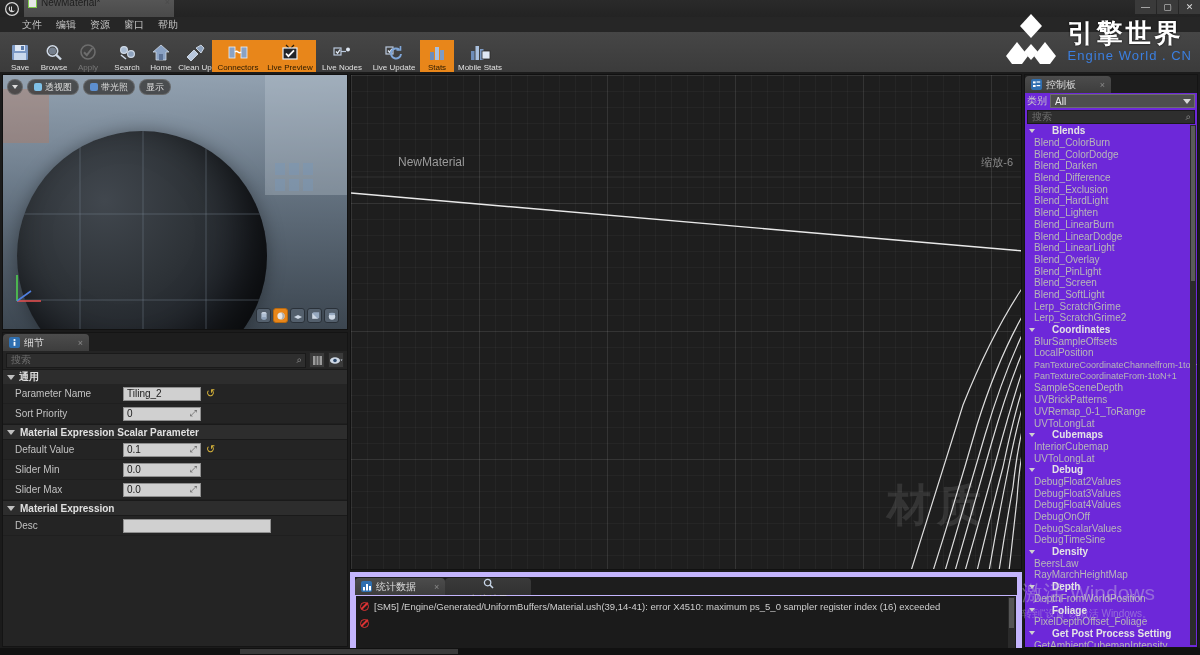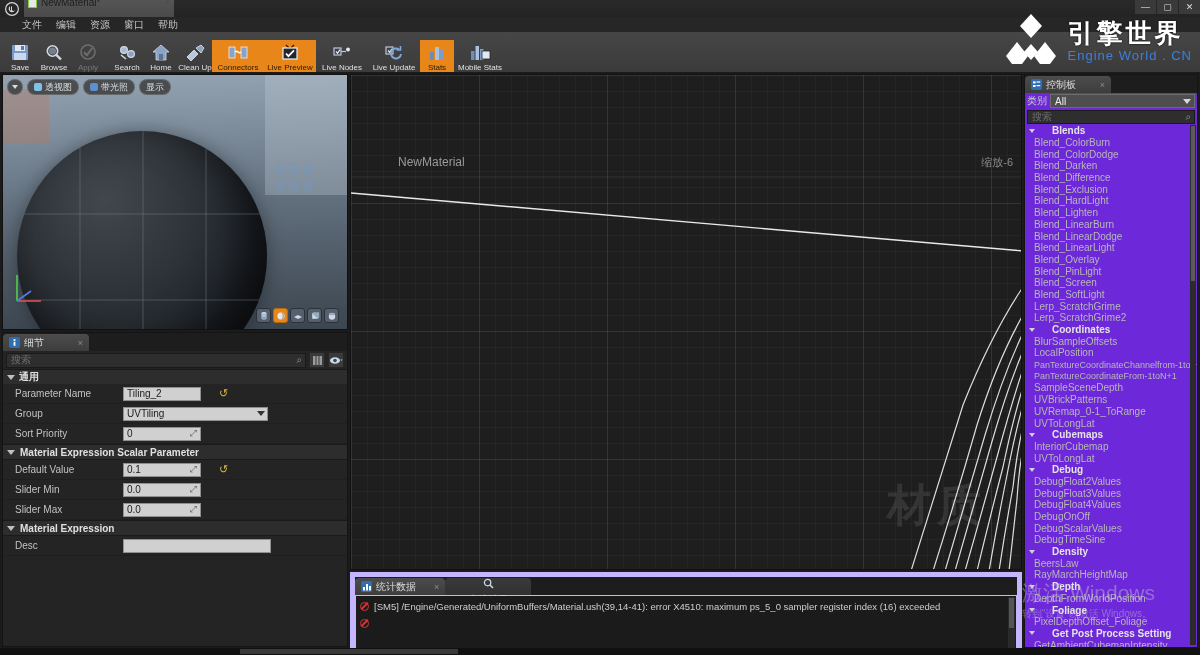--- a/index.html
+++ b/index.html
@@ -150,21 +150,21 @@
     height: 15px; background: #2d2d2d; display: flex; align-items: center;
     padding-left: 4px; gap: 4px; font-size: 10px; color: #dedede; font-weight: bold;
     border-top: 1px solid #1a1a1a;
   }
   .tri { width: 0; height: 0; border-left: 4px solid #c0c0c0; border-top: 3px solid transparent; border-bottom: 3px solid transparent; }
   .tri.open { border-left: 4px solid transparent; border-right: 4px solid transparent; border-top: 5px solid #c0c0c0; border-bottom: none; }
   .prow {
     height: 20px; display: flex; align-items: center; border-bottom: 1px solid #1f1f1f;
   }
   .plabel { width: 120px; padding-left: 12px; font-size: 10px; color: #c2c2c2; }
-  .pvalue { flex: 1; display: flex; align-items: center; gap: 18px; padding-right: 8px; }
+  .pvalue { flex: 1; display: flex; align-items: center; gap: 5px; padding-right: 8px; }
   .pfield {
     width: 66px; height: 14px; background: #d0d0d0; border: 1px solid #8f8f8f;
     color: #1a1a1a; font-size: 10px; display: flex; align-items: center; padding: 0 3px;
     position: relative;
   }
   .pfield.wide { width: 78px; }
   .pfield.full { width: 145px; }
   .pfield .spin { position: absolute; right: 3px; color: #4a4a4a; font-size: 9px; }
   .pfield .drop {
     position: absolute; right: 2px; width: 0; height: 0;
@@ -560,29 +560,20 @@
       <span class="tri open"></span>
       <span>通用</span>
     </div>
     <div class="prow">
       <span class="plabel">Parameter Name</span>
       <span class="pvalue">
         <span class="pfield wide">
           <span>Tiling_2</span>
         </span>
         <span class="reseticon">↺</span>
-      </span>
-    </div>
-    <div class="prow">
-      <span class="plabel">Group</span>
-      <span class="pvalue">
-        <span class="pfield full">
-          <span>UVTiling</span>
-          <span class="drop"></span>
-        </span>
       </span>
     </div>
     <div class="prow">
       <span class="plabel">Sort Priority</span>
       <span class="pvalue">
         <span class="pfield wide">
           <span>0</span>
           <span class="spin">⤢</span>
         </span>
       </span>

